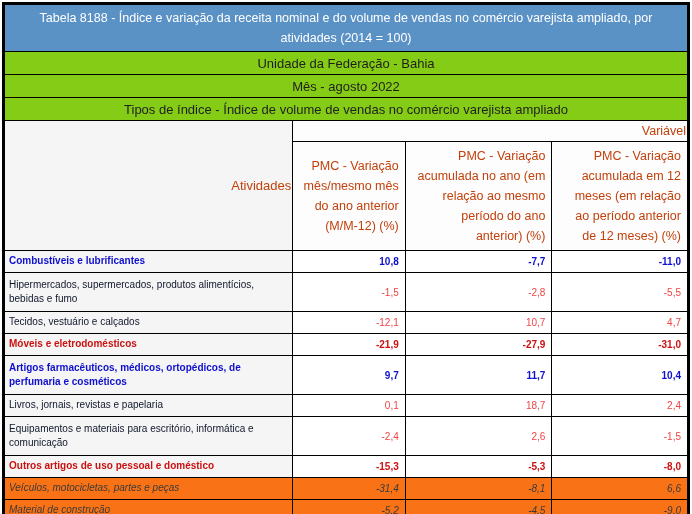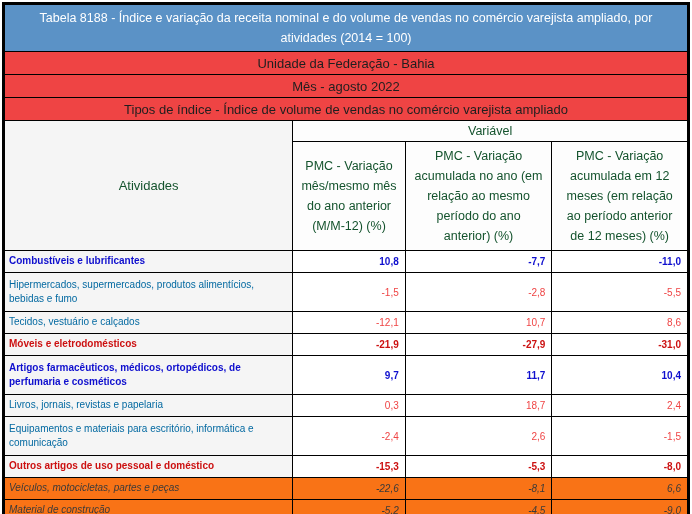--- a/index.html
+++ b/index.html
@@ -10,33 +10,33 @@
   col.c-act { width:288px; }
   col.c-v1 { width:112px; }
   col.c-v2 { width:146px; }
   col.c-v3 { width:136px; }
 
   .title-row td {
     background:#5b92c6; color:#ffffff; text-align:center;
     font-size:12.5px; line-height:1.6; padding:3px 6px; height:36px;
   }
   .sub-row td {
-    background:#ef4444; color:#1f1f1f; text-align:center;
+    background:#84cc16; color:#1f1f1f; text-align:center;
     font-size:13px; padding:2px 4px; height:18px;
   }
   .hdr td, .hdr th {
-    background:#fdfdfd; color:#14532d; font-weight:normal;
-    text-align:center; font-size:12.5px;
+    background:#fdfdfd; color:#c2410c; font-weight:normal;
+    text-align:right; font-size:12.5px;
   }
   th.atividades { background:#f5f5f5; font-size:13px; }
   .variavel-row th { height:18px; padding:1px; }
   .pmc-row th { padding:4px 6px; line-height:1.6; height:88px; vertical-align:middle; }
 
   .data-row td { font-size:10px; height:19px; padding:1px 5px; }
-  .data-row td.lbl { text-align:left; background:#f5f5f5; color:#0369a1; padding-left:4px; line-height:1.45; }
+  .data-row td.lbl { text-align:left; background:#f5f5f5; color:#0f172a; padding-left:4px; line-height:1.45; }
   .data-row td.val { text-align:right; background:#ffffff; color:#ef4444; padding-right:6px; }
   .data-row.tall td { height:36px; }
 
   .r-blue td.lbl, .r-blue td.val { color:#0f0fce; font-weight:bold; }
   .r-red  td.lbl, .r-red  td.val { color:#cc1111; font-weight:bold; }
   .r-peach td.lbl, .r-peach td.val { background:#f97316; font-style:italic; color:#3a3a3a; }
 </style>
 </head>
 <body>
 
@@ -83,55 +83,55 @@
     <tr class="data-row tall">
       <td class="lbl">Hipermercados, supermercados, produtos alimentícios, bebidas e fumo</td>
       <td class="val">-1,5</td>
       <td class="val">-2,8</td>
       <td class="val">-5,5</td>
     </tr>
     <tr class="data-row">
       <td class="lbl">Tecidos, vestuário e calçados</td>
       <td class="val">-12,1</td>
       <td class="val">10,7</td>
-      <td class="val">8,6</td>
+      <td class="val">4,7</td>
     </tr>
     <tr class="data-row r-red">
       <td class="lbl">Móveis e eletrodomésticos</td>
       <td class="val">-21,9</td>
       <td class="val">-27,9</td>
       <td class="val">-31,0</td>
     </tr>
     <tr class="data-row tall r-blue">
       <td class="lbl">Artigos farmacêuticos, médicos, ortopédicos, de perfumaria e cosméticos</td>
       <td class="val">9,7</td>
       <td class="val">11,7</td>
       <td class="val">10,4</td>
     </tr>
     <tr class="data-row">
       <td class="lbl">Livros, jornais, revistas e papelaria</td>
-      <td class="val">0,3</td>
+      <td class="val">0,1</td>
       <td class="val">18,7</td>
       <td class="val">2,4</td>
     </tr>
     <tr class="data-row tall">
       <td class="lbl">Equipamentos e materiais para escritório, informática e comunicação</td>
       <td class="val">-2,4</td>
       <td class="val">2,6</td>
       <td class="val">-1,5</td>
     </tr>
     <tr class="data-row r-red">
       <td class="lbl">Outros artigos de uso pessoal e doméstico</td>
       <td class="val">-15,3</td>
       <td class="val">-5,3</td>
       <td class="val">-8,0</td>
     </tr>
     <tr class="data-row r-peach">
       <td class="lbl">Veículos, motocicletas, partes e peças</td>
-      <td class="val">-22,6</td>
+      <td class="val">-31,4</td>
       <td class="val">-8,1</td>
       <td class="val">6,6</td>
     </tr>
     <tr class="data-row r-peach">
       <td class="lbl">Material de construção</td>
       <td class="val">-5,2</td>
       <td class="val">-4,5</td>
       <td class="val">-9,0</td>
     </tr>
 

